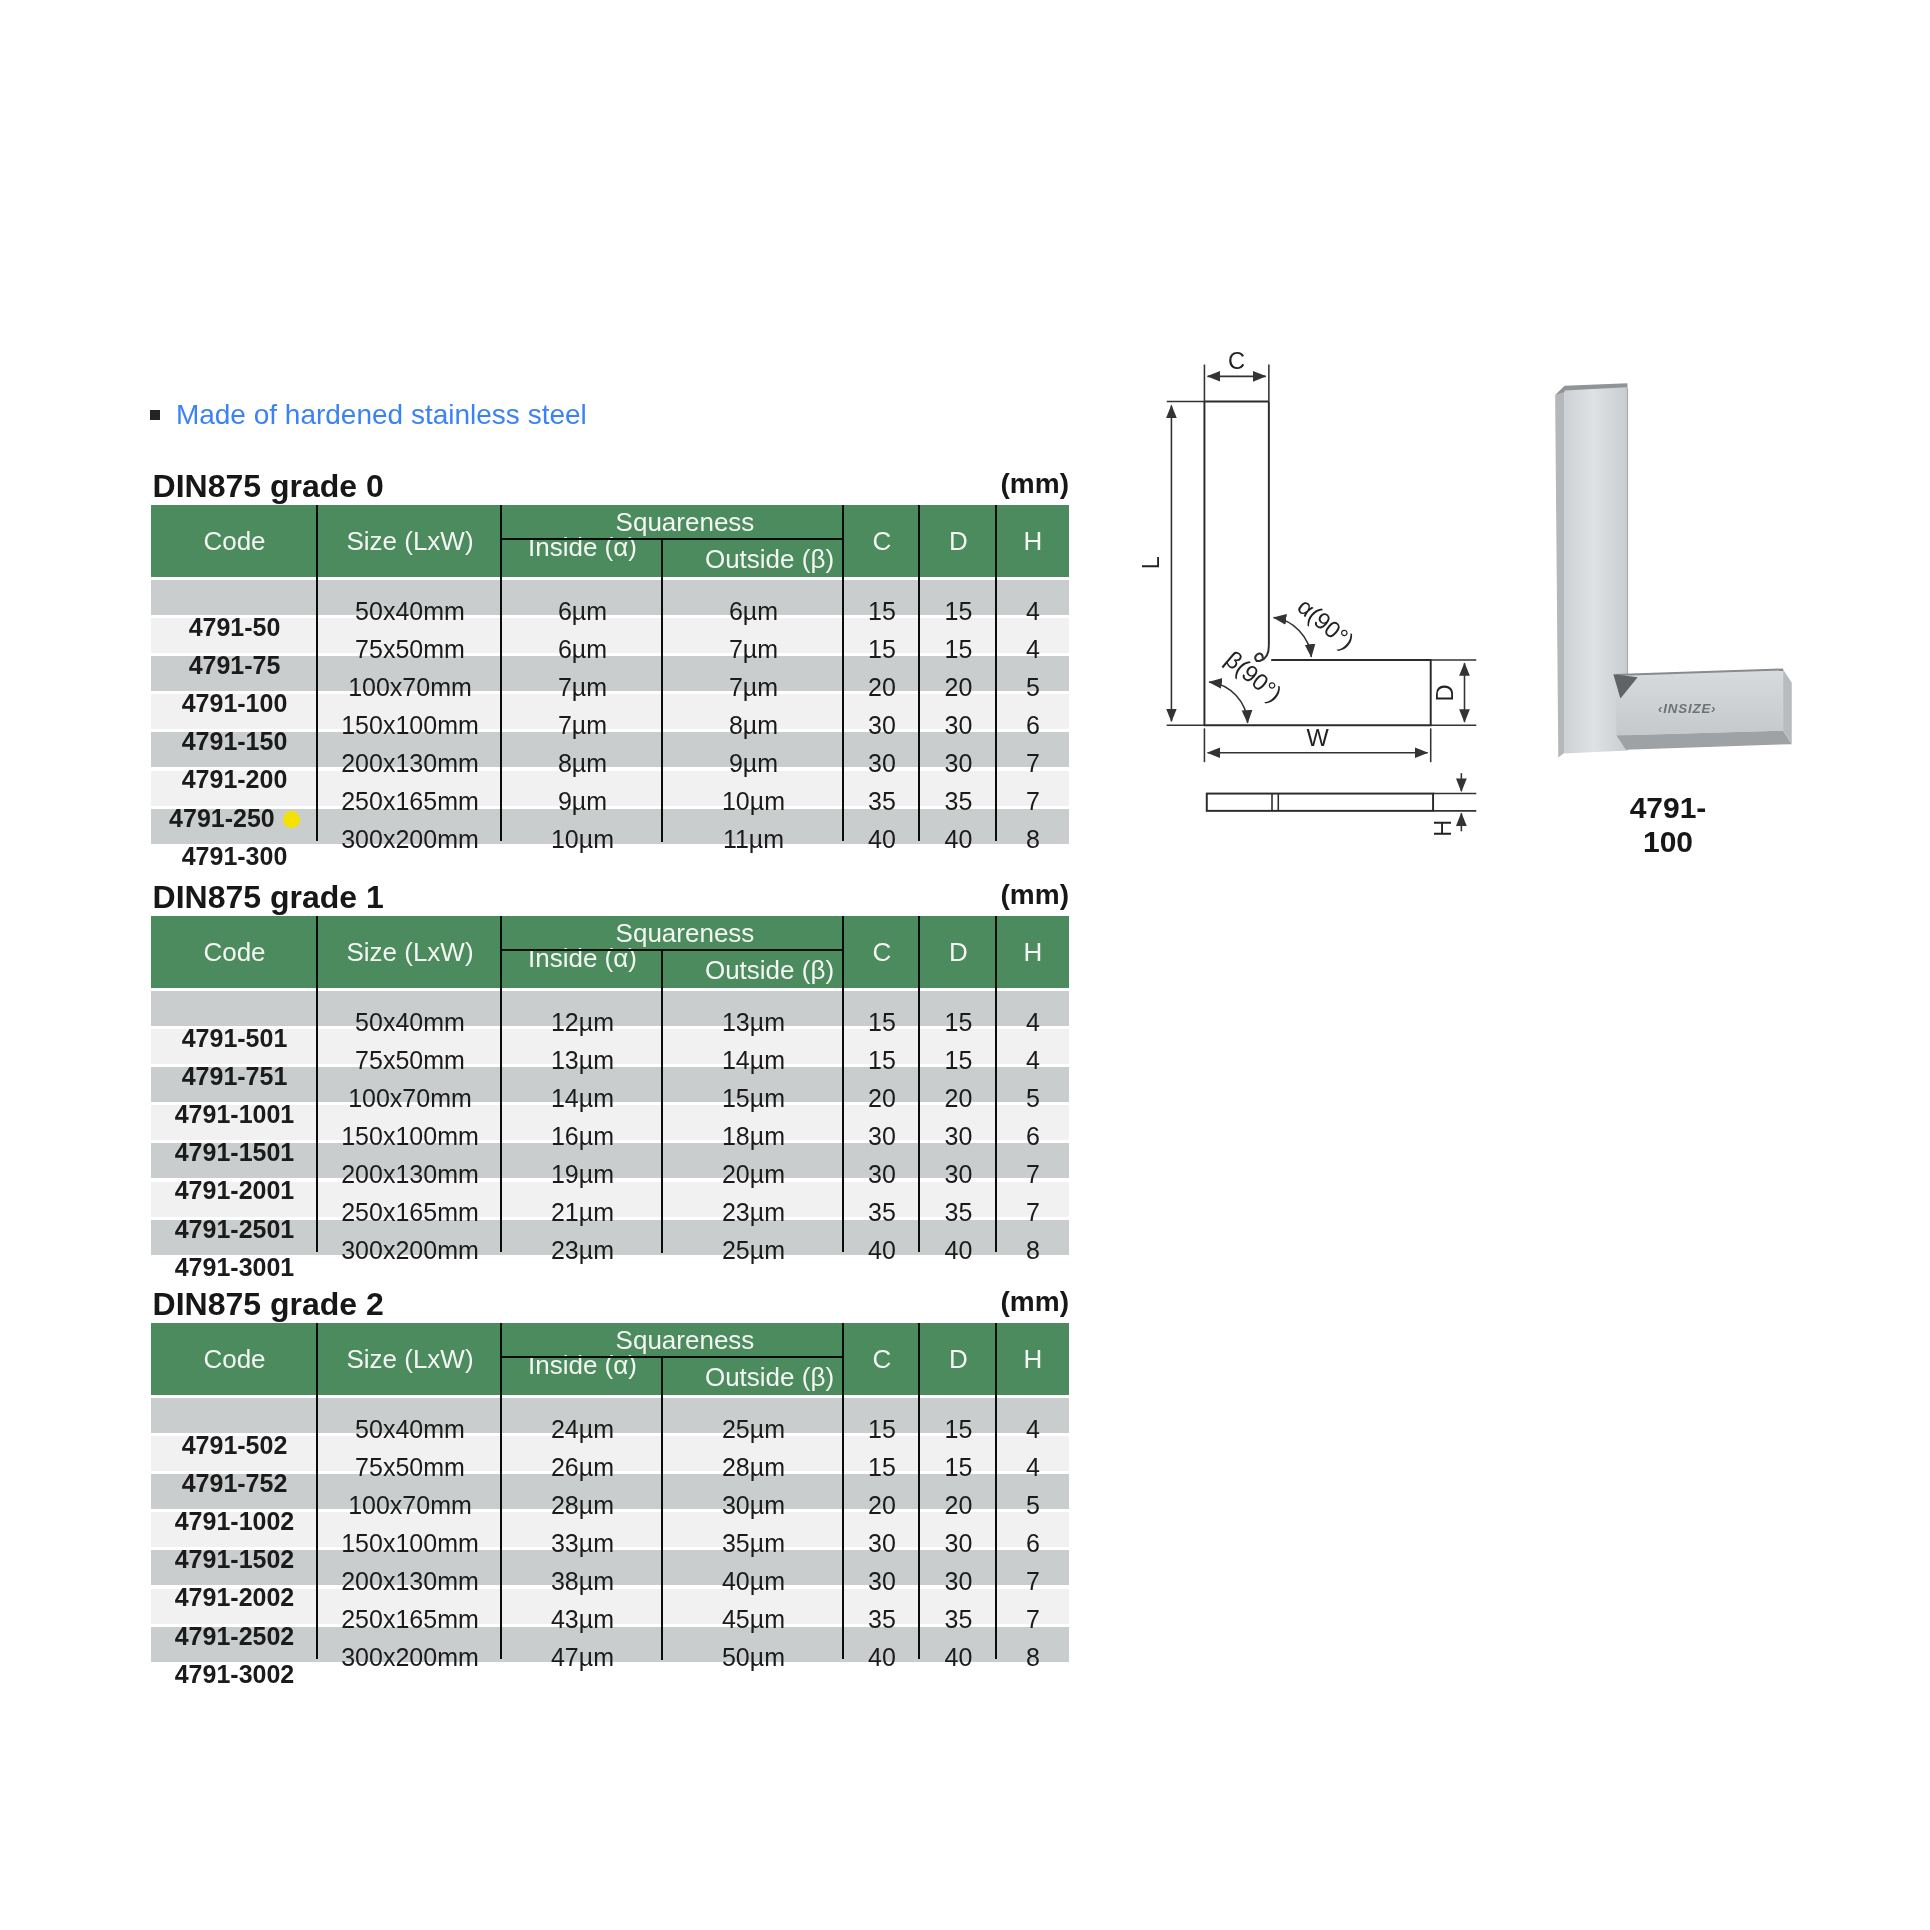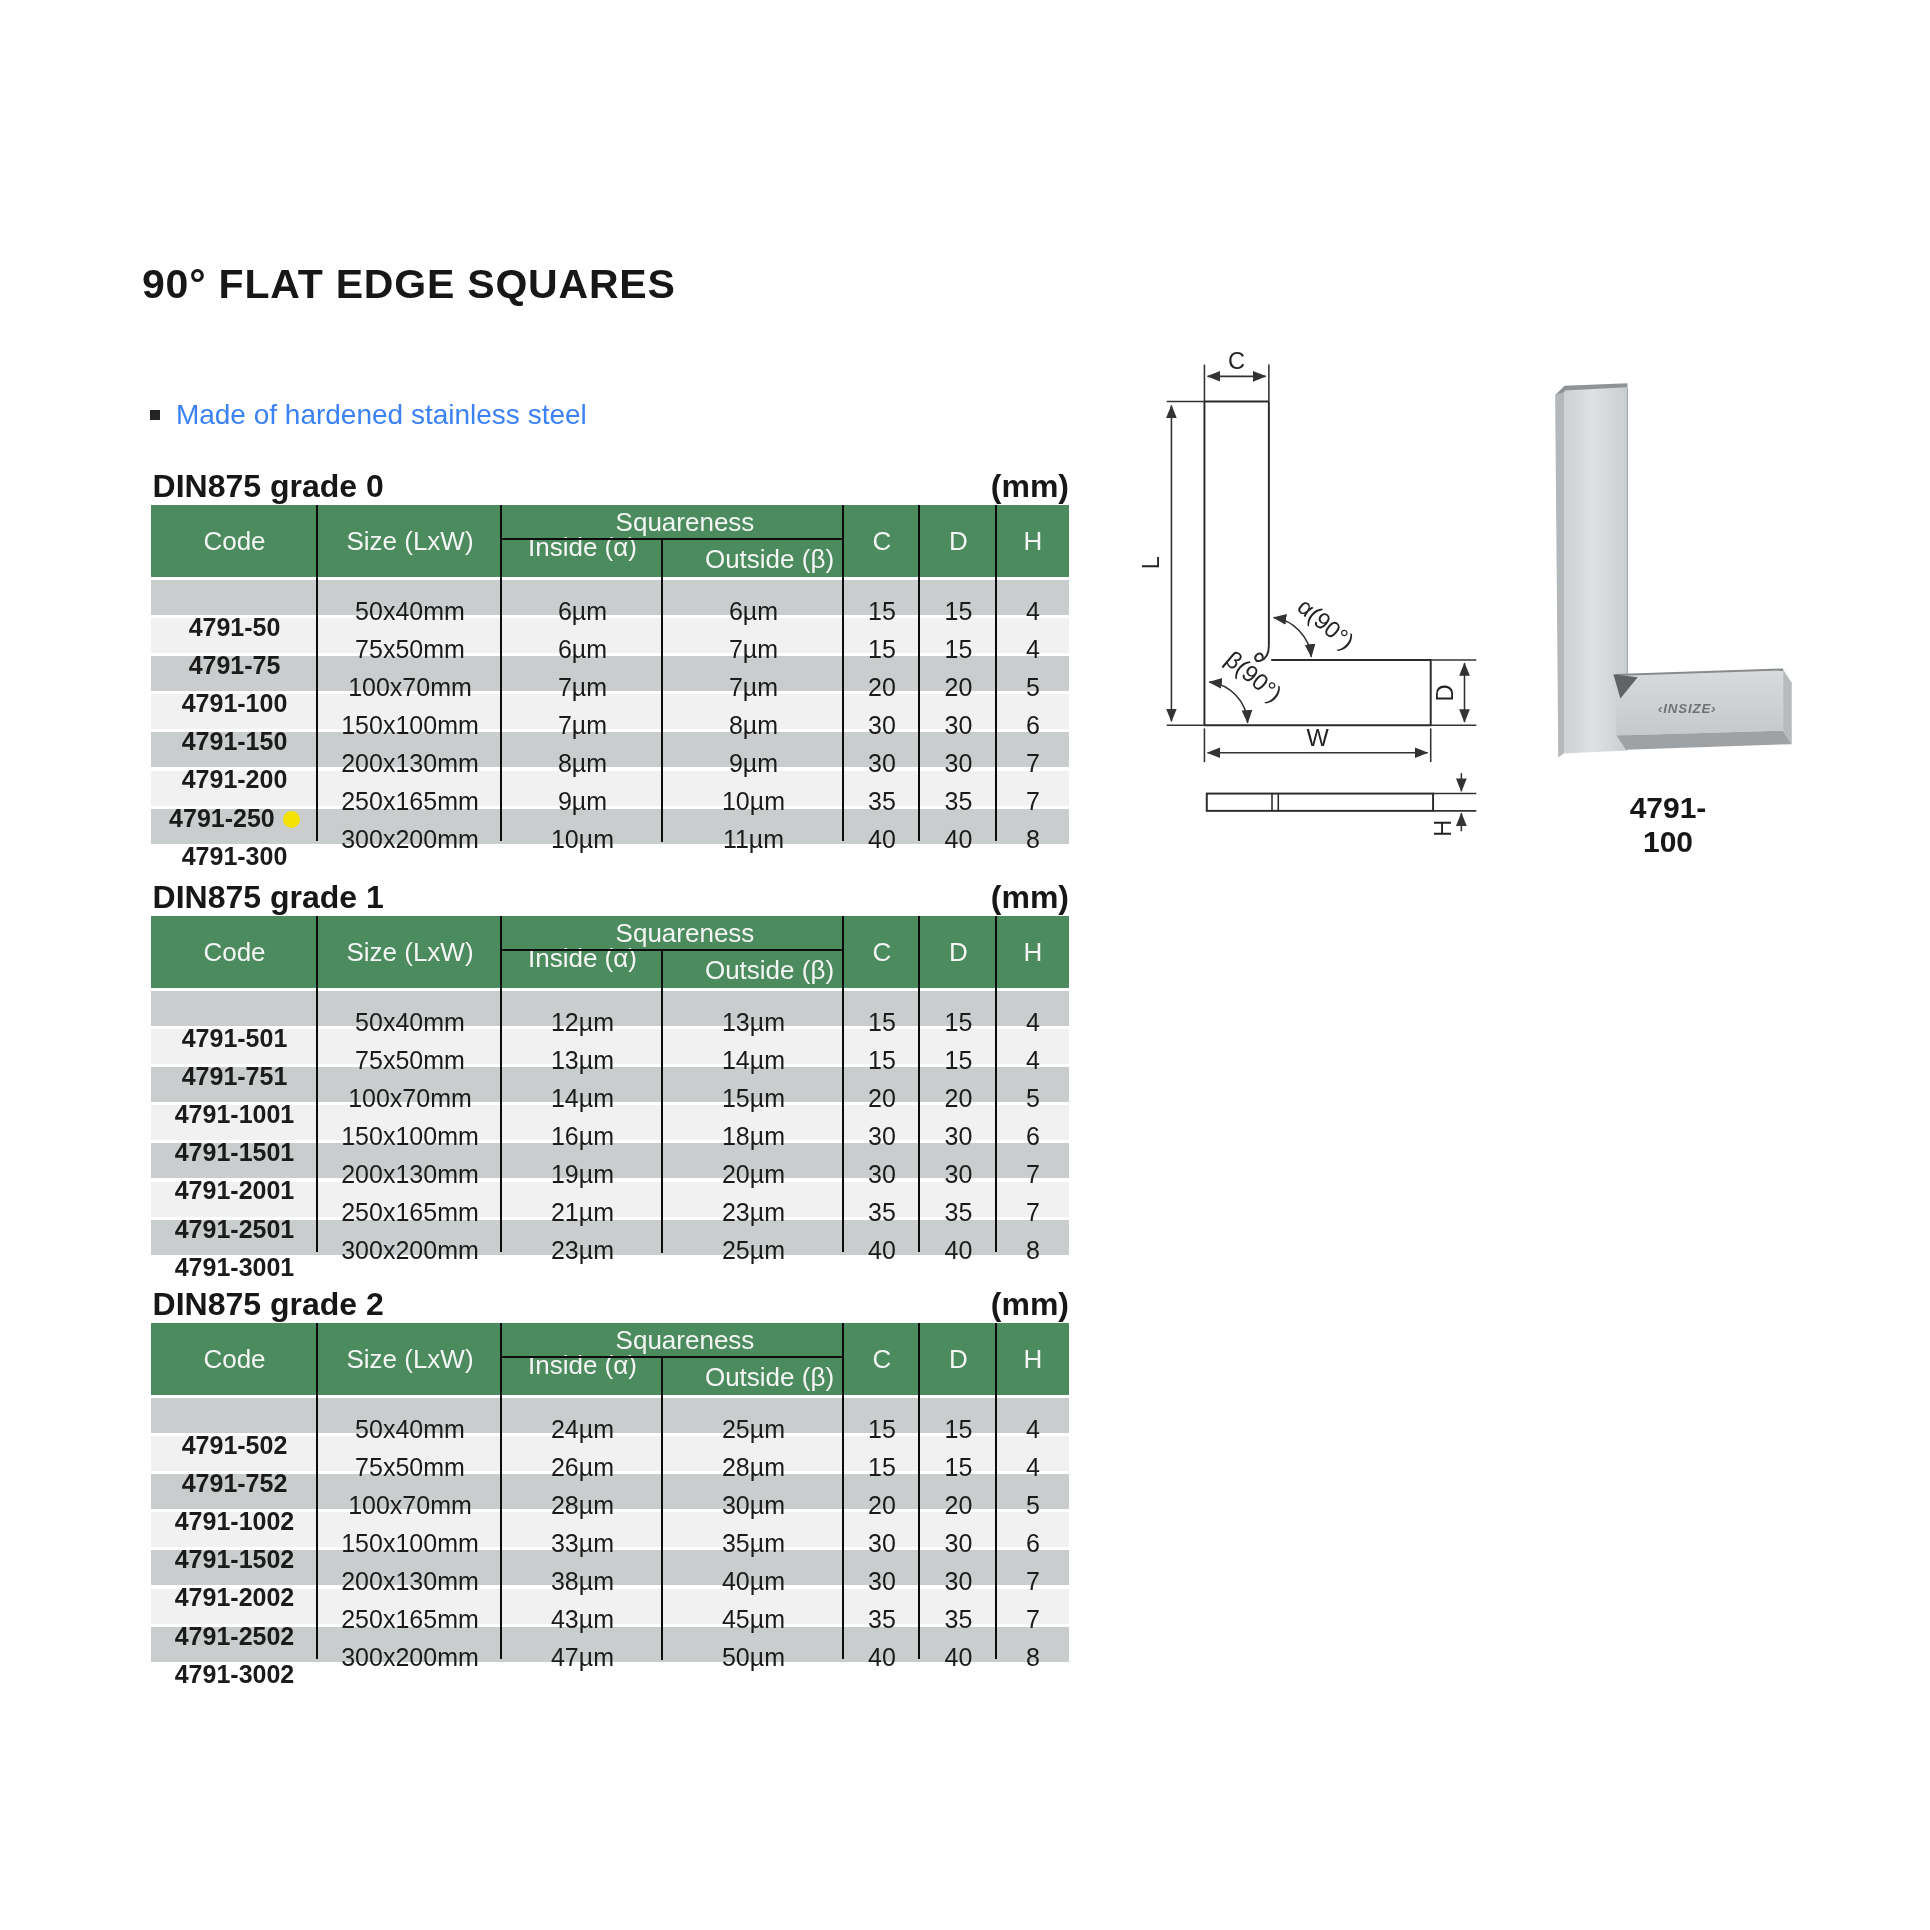--- a/index.html
+++ b/index.html
@@ -6,21 +6,21 @@
   body { font-family:"Liberation Sans", sans-serif; background:#ffffff; }
   .page { position:relative; width:1930px; height:1930px; background:#ffffff; overflow:hidden; color:#1a1a1a; }
 
   .title { position:absolute; left:142px; top:261px; font-size:41px; font-weight:bold; letter-spacing:0.8px; color:#171717; }
 
   .bullet-line { position:absolute; left:150px; top:399px; display:flex; align-items:center; font-size:28px; color:#3b82f6; }
   .bullet-square { width:10.2px; height:10.2px; background:#242424; margin-right:15.7px; flex:0 0 auto; }
 
   .sec { position:absolute; left:151px; width:918px; }
   .sec-label { position:absolute; top:-37px; left:1.6px; font-size:32px; font-weight:bold; color:#171717; white-space:nowrap; }
-  .sec-mm { position:absolute; top:-37px; right:0; font-size:32px; font-weight:bold; color:#171717; }
+  .sec-mm { position:absolute; top:-37px; right:0; font-size:28px; font-weight:bold; color:#171717; }
 
   .thead { position:relative; height:72px; background:var(--green,#4c8b5d); color:#f4f6f4; font-weight:normal; font-size:26px; }
   .hc { position:absolute; display:flex; align-items:center; justify-content:center; white-space:nowrap; }
   .hc.code { left:0; top:0; width:167px; height:72px; }
   .hc.size { left:167px; top:0; width:184px; height:72px; }
   .hc.squareness { left:351px; top:0; width:366px; height:35px; }
   .hc.inside { left:351px; top:23px; width:161px; height:38px; }
   .hc.outside { left:512px; top:35px; width:181px; height:38px;margin-left:16px; }
   .hc.c { left:693px; top:0; width:76px; height:72px; }
   .hc.d { left:769px; top:0; width:77px; height:72px; }
@@ -46,21 +46,20 @@
   .photo-caption { position:absolute; left:1605px; top:791px; width:126px; text-align:center; font-size:30px; font-weight:bold; color:#171717; }
 
   .dim-text { font-size:30px; fill:#222; }
   .logo-text { font-size:17px; font-weight:bold; font-style:italic; fill:#6d7276; letter-spacing:1px; }
 </style>
 </head>
 <body>
 
 <div class="page">
 
-  <div class="title">90° FLAT EDGE SQUARES</div>
 
   <div class="bullet-line">
     <span class="bullet-square"></span>
     <span>Made of hardened stainless steel</span>
   </div>
 
   <div class="sec" style="top:505px">
     <div class="sec-label">DIN875 grade 0</div>
     <div class="sec-mm">(mm)</div>
     <div class="thead">

